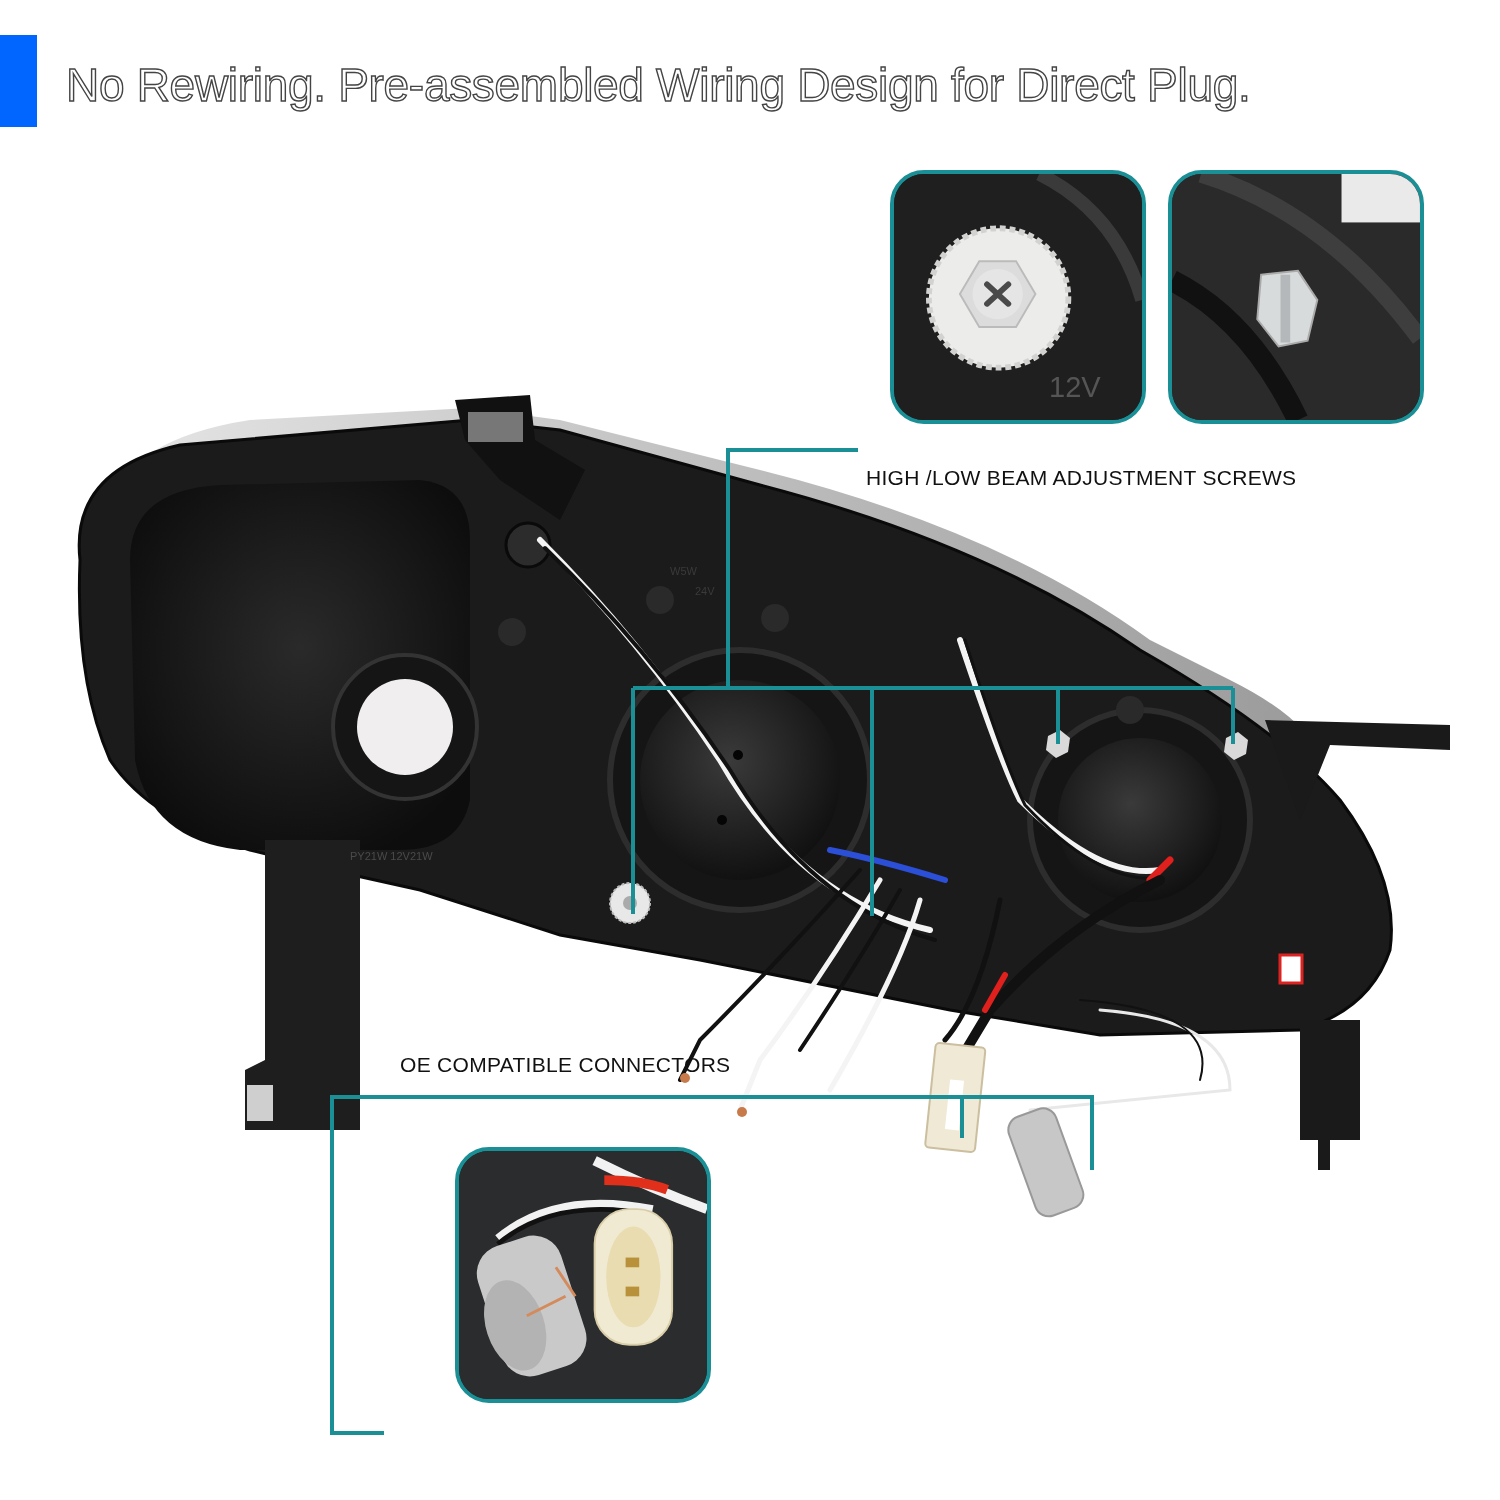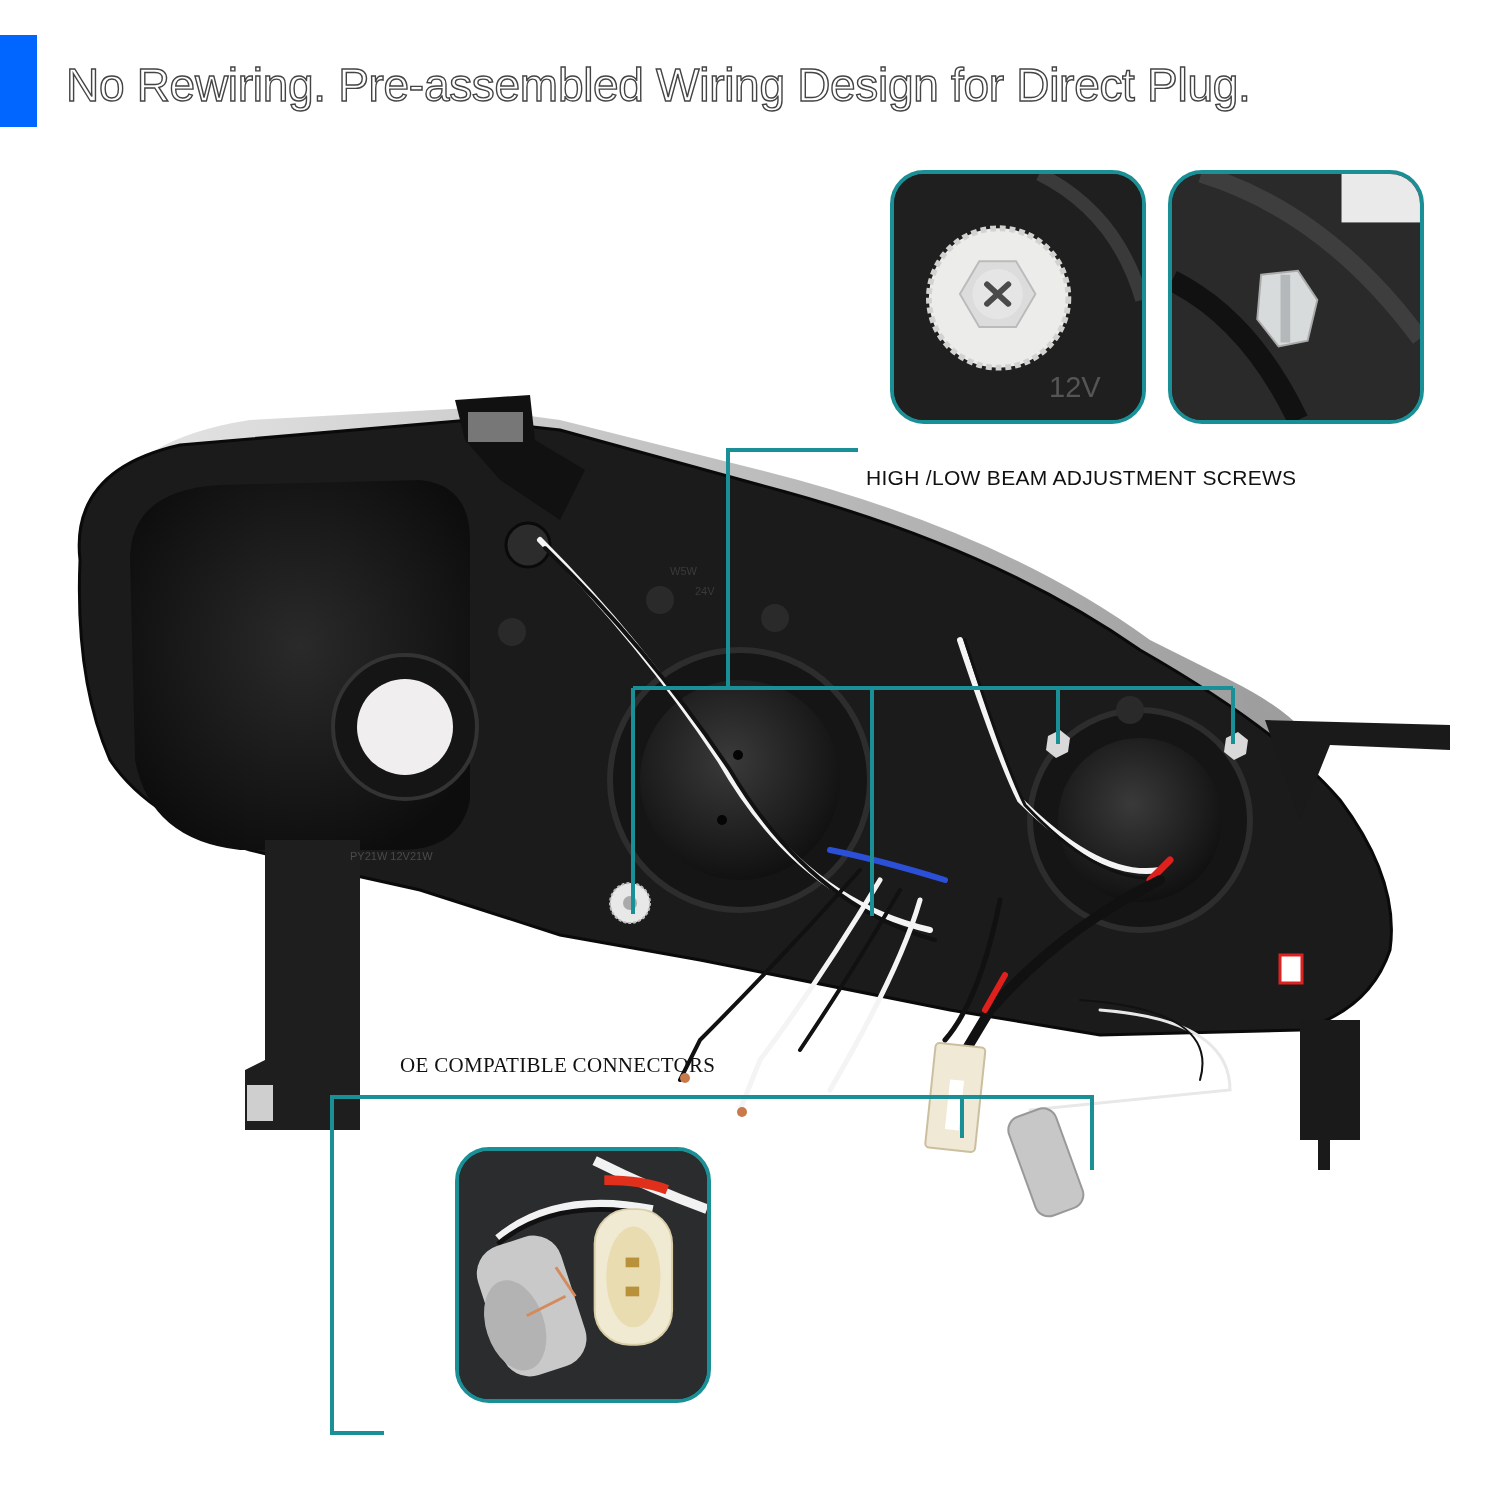--- a/index.html
+++ b/index.html
@@ -4,21 +4,21 @@
 <style>
   html, body { margin:0; padding:0; background:#ffffff; }
   body { width:1500px; height:1500px; position:relative; overflow:hidden;
          font-family:"Liberation Sans", sans-serif; }
   .accent-bar { position:absolute; left:0; top:35px; width:37px; height:92px; background:#0066ff; }
   .headline { position:absolute; left:66px; top:58px; font-size:46px; letter-spacing:-0.3px;
               color:#ffffff; -webkit-text-stroke:1.4px #444444; font-family:"Liberation Sans", sans-serif;
               white-space:nowrap; }
   .callout-label { position:absolute; font-size:21px; color:#111111; letter-spacing:0.3px; white-space:nowrap; }
   .label-beam { left:866px; top:438px;margin-top:28px; }
-  .label-conn { left:400px; top:1053px;font-family:Liberation Serif, serif; }
+  .label-conn { left:400px; top:1053px; }
   .stage { position:absolute; left:0; top:0; width:1500px; height:1500px; }
   .inset { position:absolute; border:4px solid #1a8f96; border-radius:34px; overflow:hidden; box-sizing:border-box; background:#222; }
   .inset-screw1 { left:890px; top:170px; width:256px; height:254px; }
   .inset-screw2 { left:1168px; top:170px; width:256px; height:254px; }
   .inset-conn { left:455px; top:1147px; width:256px; height:256px; }
   .inset svg { display:block; width:100%; height:100%; }
 </style>
 </head>
 <body>
 

